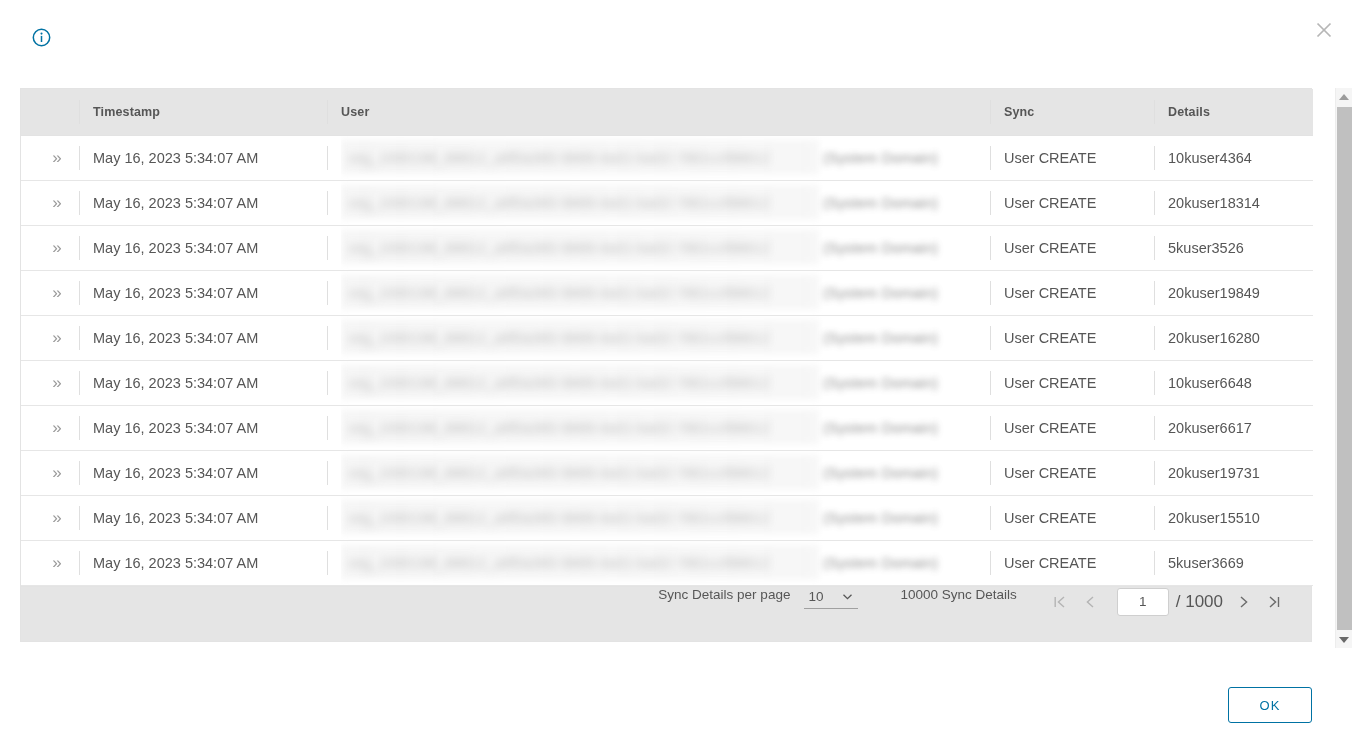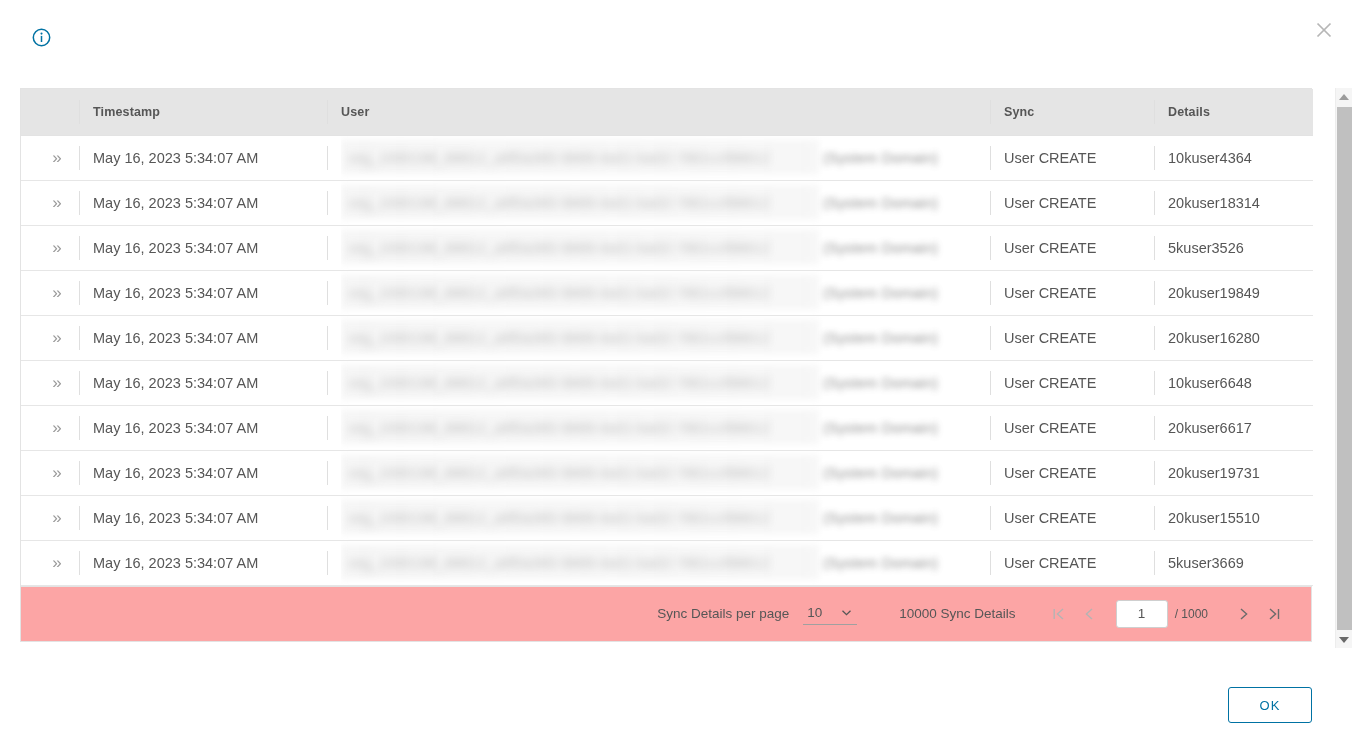--- a/index.html
+++ b/index.html
@@ -159,24 +159,24 @@
   }
   .redact .blurtext.dark {
     color: #6e6e6e;
     opacity: 0.75;
     filter: blur(3.4px);
   }
 
   
   .grid-footer {
     height: 55px;
-    background: #fca5a5;
+    background: #e5e5e5;
     border-top: 1px solid #e3e3e3;
     display: flex;
-    align-items: center;
+    align-items: flex-start;
     justify-content: flex-end;
     padding-right: 22px;
     font-size: 13.5px;
     color: #565656;
   }
   .per-page-label {
     color: #565656;
     font-size: 13.5px;
     margin-right: 14px;
   }
@@ -216,23 +216,23 @@
     border-radius: 3px;
     background: #fff;
     text-align: center;
     font-size: 13.5px;
     color: #565656;
     font-family: "Liberation Sans", sans-serif;
     margin: 0 5px 0 12px;
     outline: none;
   }
   .page-total {
-    font-size: 12px;
-    color: #565656;
-    margin: 0 21px 0 2px;
+    font-size: 17px;
+    color: #565656;
+    margin: 0 6px 0 2px;
     white-space: nowrap;
   }
 
   
   .vscroll {
     position: absolute;
     top: 88px;
     right: 0px;
     width: 17px;
     height: 560px;

